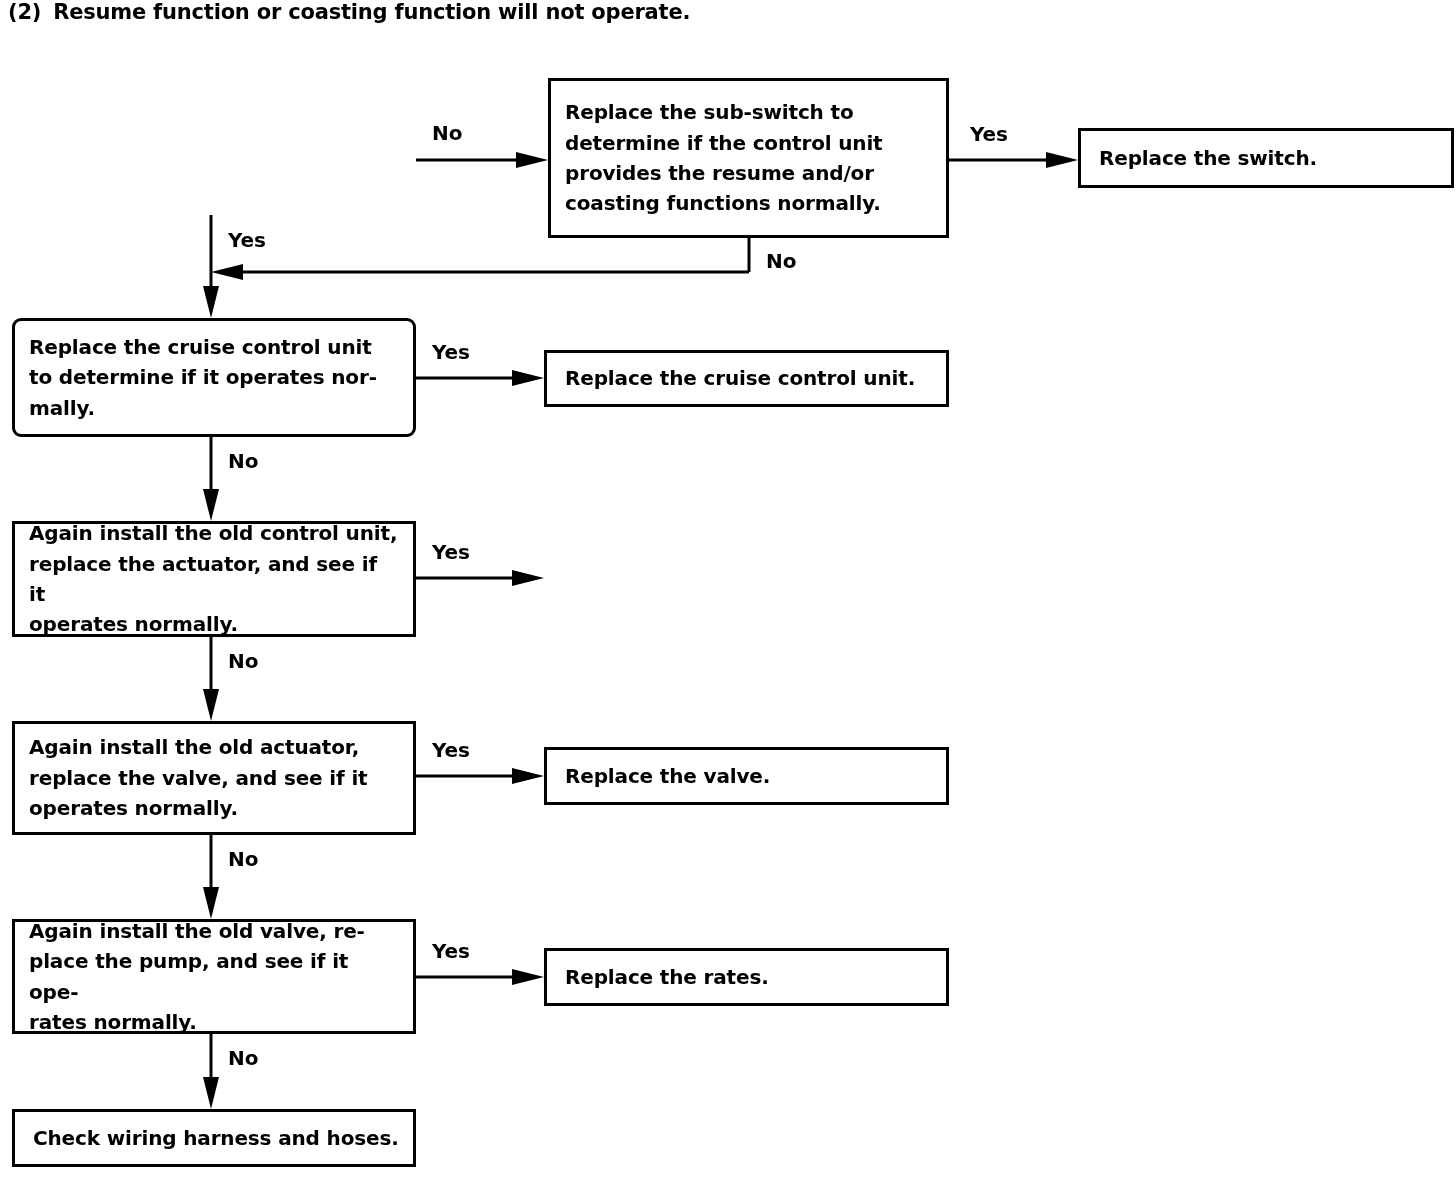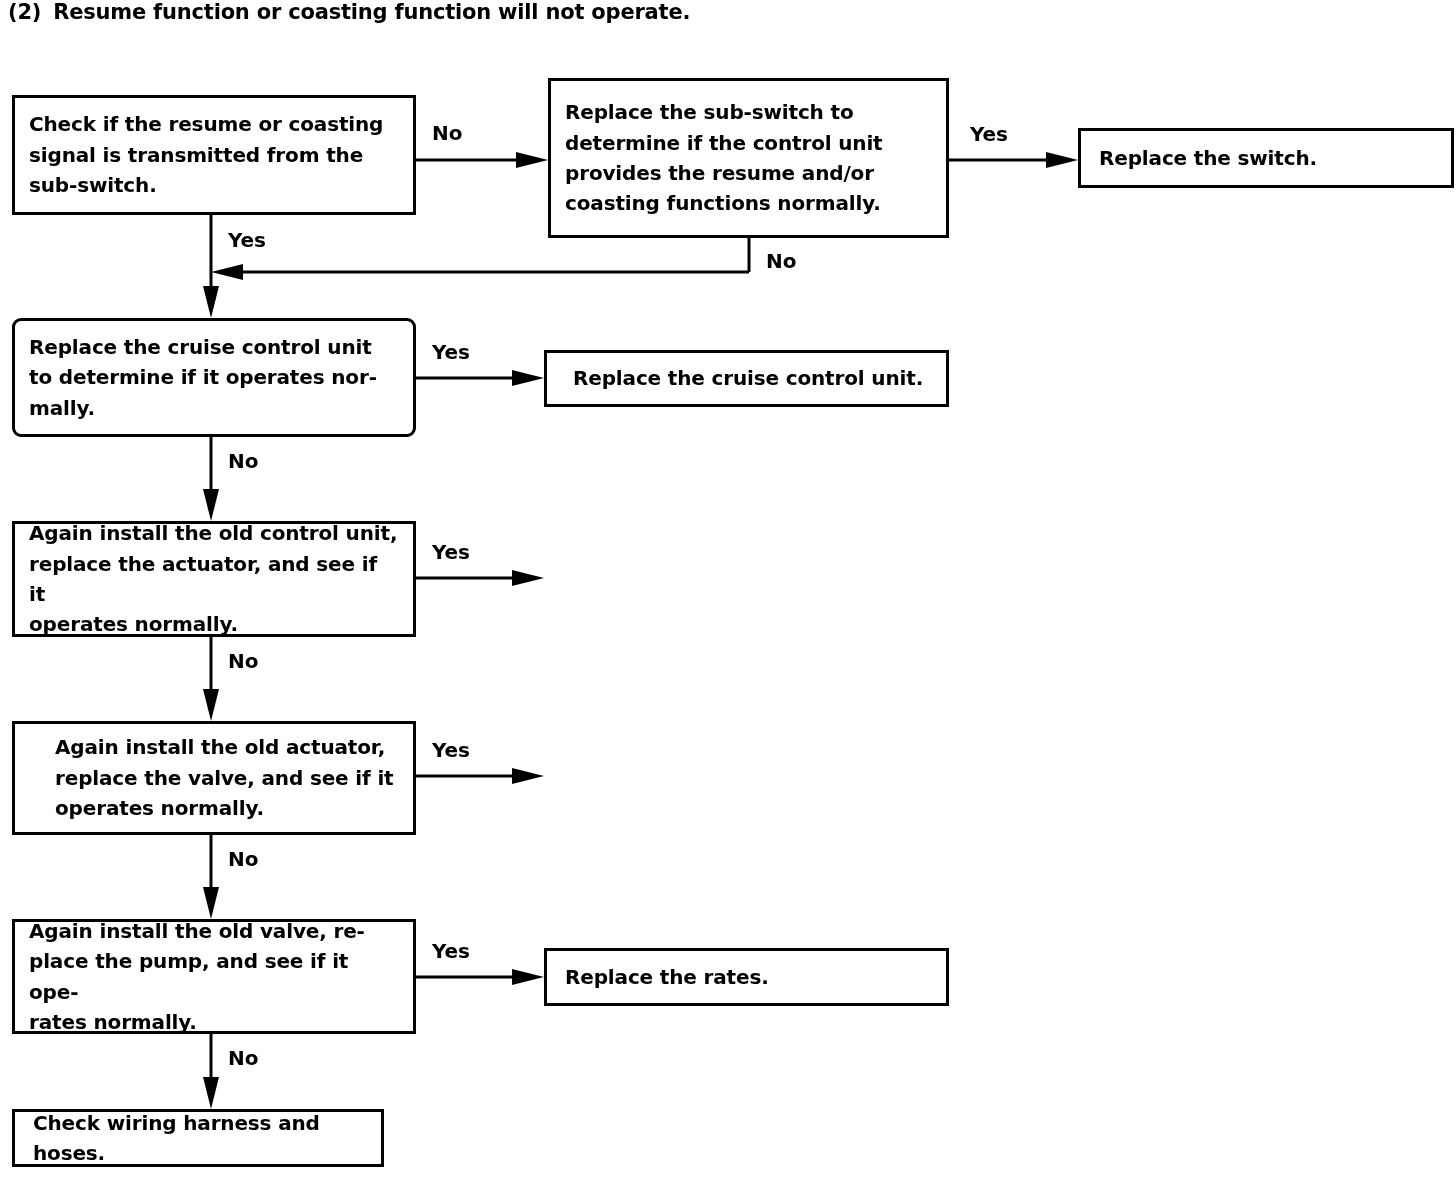--- a/index.html
+++ b/index.html
@@ -113,72 +113,70 @@
     <line x1="207" y1="835" x2="207" y2="910"></line>
     <polygon points="207,919 199,887 215,887"></polygon>
 
     <line x1="412" y1="977" x2="530" y2="977"></line>
     <polygon points="540,977 508,969 508,985"></polygon>
 
     <line x1="207" y1="1034" x2="207" y2="1100"></line>
     <polygon points="207,1109 199,1077 215,1077"></polygon>
   </svg>
 
-  <div class="node" style="left:8px; top:95px; width:404px; height:120px;">
-    <div class="txt">Check if the resume or coasting
-signal is transmitted from the
-sub-switch.</div>
-  </div>
 
   <div class="node" style="left:544px; top:78px; width:401px; height:160px;">
     <div class="txt">Replace the sub-switch to
 determine if the control unit
 provides the resume and/or
 coasting functions normally.</div>
   </div>
 
   <div class="node single" style="left:1074px; top:128px; width:376px; height:60px;">
     <div class="txt">Replace the switch.</div>
   </div>
 
   <div class="node" style="left:8px; top:318px; width:404px; height:119px;border-radius:9px;">
     <div class="txt">Replace the cruise control unit
 to determine if it operates nor-
 mally.</div>
   </div>
 
-  <div class="node single" style="left:540px; top:350px; width:405px; height:57px;padding-left:8px;">
+  <div class="node single" style="left:540px; top:350px; width:405px; height:57px;">
     <div class="txt">Replace the cruise control unit.</div>
   </div>
 
   <div class="node" style="left:8px; top:521px; width:404px; height:116px;">
     <div class="txt">Again install the old control unit,
 replace the actuator, and see if it
 operates normally.</div>
   </div>
 
 
-  <div class="node" style="left:8px; top:721px; width:404px; height:114px;padding-left:26px;">
+  <div class="node" style="left:8px; top:721px; width:404px; height:114px;">
     <div class="txt">Again install the old actuator,
 replace the valve, and see if it
 operates normally.</div>
   </div>
 
+  <div class="node single" style="left:540px; top:747px; width:405px; height:58px;">
+    <div class="txt">Replace the valve.</div>
+  </div>
 
   <div class="node" style="left:8px; top:919px; width:404px; height:115px;">
     <div class="txt">Again install the old valve, re-
 place the pump, and see if it ope-
 rates normally.</div>
   </div>
 
   <div class="node single" style="left:540px; top:948px; width:405px; height:58px;">
     <div class="txt">Replace the rates.</div>
   </div>
 
-  <div class="node single" style="left:8px; top:1109px; width:372px; height:58px;">
+  <div class="node single" style="left:8px; top:1109px; width:404px; height:58px;">
     <div class="txt">Check wiring harness and hoses.</div>
   </div>
 
   <div class="edge-label" style="left:428px; top:121px;">No</div>
 
   <div class="edge-label" style="left:224px; top:228px;">Yes</div>
 
   <div class="edge-label" style="left:966px; top:122px;">Yes</div>
 
   <div class="edge-label" style="left:762px; top:249px;">No</div>

